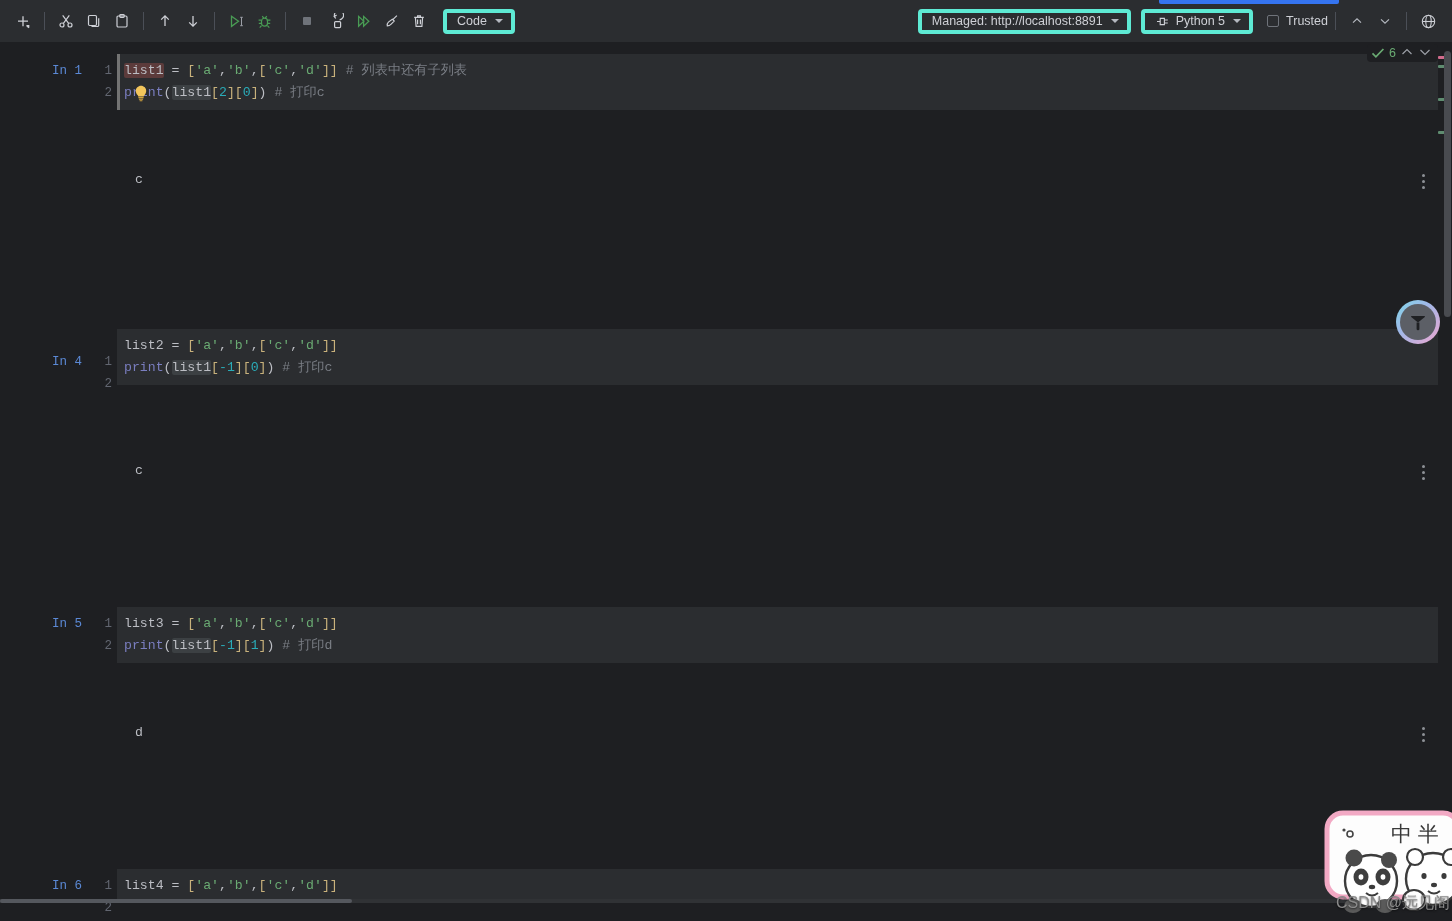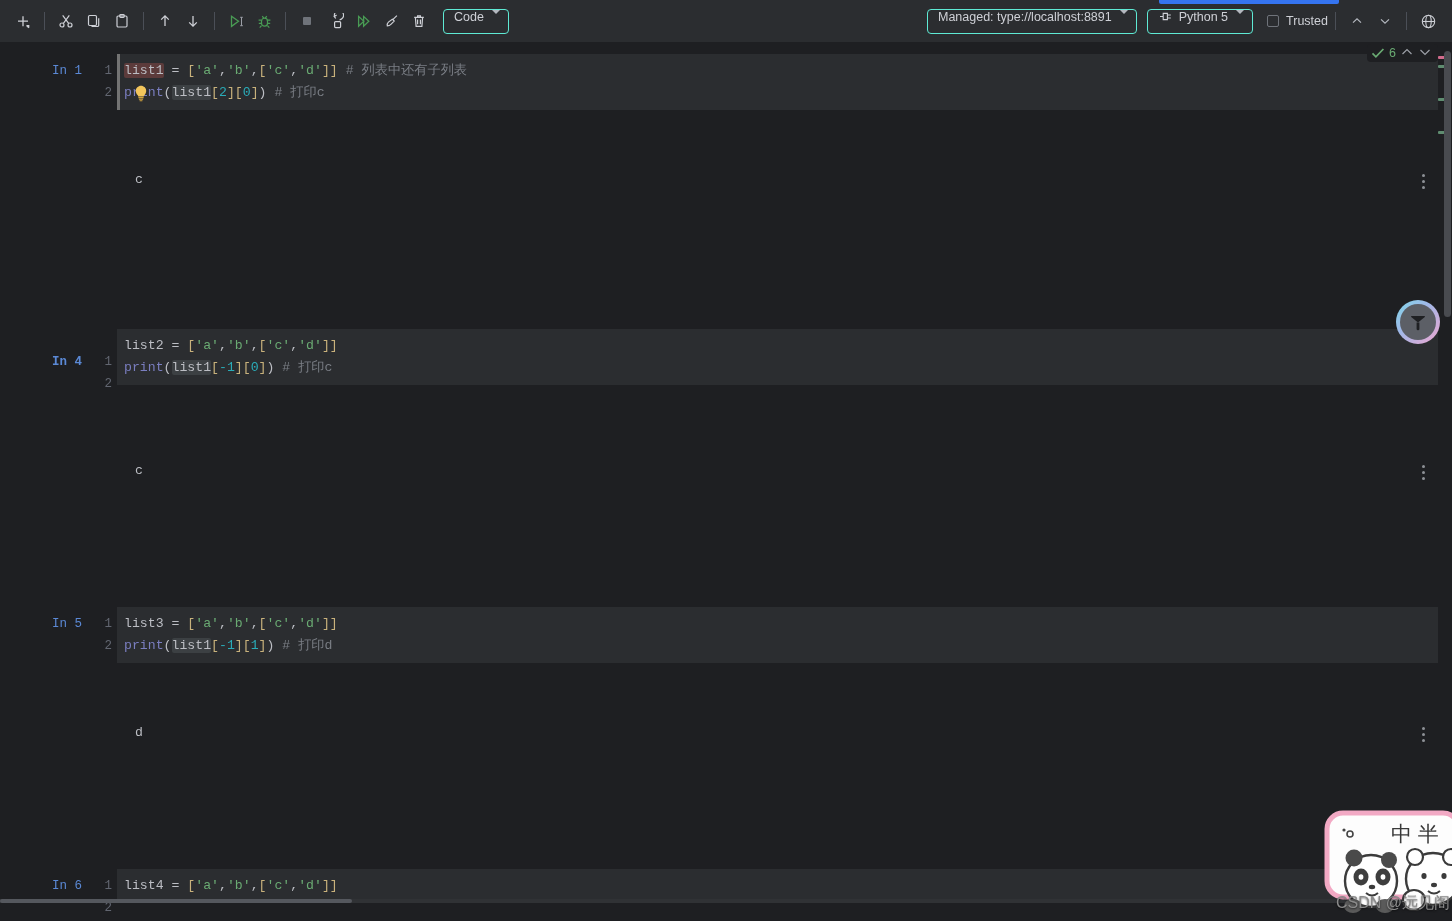--- a/index.html
+++ b/index.html
@@ -23,22 +23,22 @@
   .tb-right { display: flex; align-items: center; margin-left: auto; padding-right: 10px; gap: 0px; }
   .tb-btn {
     width: 28px; height: 28px;
     display: flex; align-items: center; justify-content: center;
     border-radius: 4px; cursor: pointer;
     color: #ced0d6;
   }
   .tb-sep { width: 1px; height: 18px; background: #4b4f57; margin: 0 7px; }
 
   .tb-select {
-    height: 25px; border: 1px solid #5eead4; border-radius: 4px;
-    display: flex; gap: 6px;
+    height: 25px; border: 4px solid #5eead4; border-radius: 4px;
+    display: flex; align-items: center; gap: 6px;
     padding: 0 8px 0 10px; margin-left: 10px;
     color: #ced0d6; font-size: 12.5px; cursor: pointer;
     background: transparent; white-space: nowrap;
   }
   .caret { width: 0; height: 0; border-left: 4px solid transparent; border-right: 4px solid transparent;
            border-top: 4px solid #b4b8bf; margin-left: 2px; }
 
   .tb-check {
     width: 12px; height: 12px; border: 1px solid #6f737a; border-radius: 2px;
     background: transparent; display: inline-block;
@@ -286,21 +286,21 @@
 
     <div class="tb-select">
       <span>Code</span>
       <span class="caret"></span>
     </div>
   </div>
 
   <div class="tb-right">
 
     <div class="tb-select">
-      <span>Managed: type://localhost:8891</span>
+      <span>Managed: http://localhost:8891</span>
       <span class="caret"></span>
     </div>
 
     <div class="tb-select">
       <svg width="15" height="13" viewBox="0 0 15 13" fill="none" stroke="#ced0d6" stroke-width="1.1">
         <path d="M2 6.5h3.2M5.2 3.4h4.2v6.2H5.2z"></path>
           <path d="M9.4 5h3.4M9.4 8h3.4"></path>
       </svg>
       <span>Python 5</span>
       <span class="caret"></span>
@@ -354,21 +354,21 @@
       <div class="outline">c</div>
     </div>
     <div class="kebab" style="top:128px;">
       <i></i>
         <i></i>
         <i></i>
     </div>
   </div>
 
   <div class="cell" style="height:131px;">
-    <div class="prompt" style="top:148px;font-weight:bold;">In 4</div>
+    <div class="prompt" style="top:148px;">In 4</div>
     <div class="linenos" style="top:148px;">
       <div>1</div>
       <div>2</div>
     </div>
     <div class="editor" style="top:126px;">
       <div class="codeline"><span class="s-id">list2 = </span><span class="s-brk">[</span><span class="s-str">'a'</span><span class="s-id">,</span><span class="s-str">'b'</span><span class="s-id">,</span><span class="s-brk">[</span><span class="s-str">'c'</span><span class="s-id">,</span><span class="s-str">'d'</span><span class="s-brk">]]</span></div>
       <div class="codeline"><span class="s-fn">print</span><span class="s-id">(</span><span class="hl-occ2 s-id">list1</span><span class="s-brk">[</span><span class="s-num">-1</span><span class="s-brk">][</span><span class="s-num">0</span><span class="s-brk">]</span><span class="s-id">)</span><span class="s-com"> # 打印c</span></div>
     </div>
     <div class="output" style="top:253px;">
       <div class="outline">c</div>

